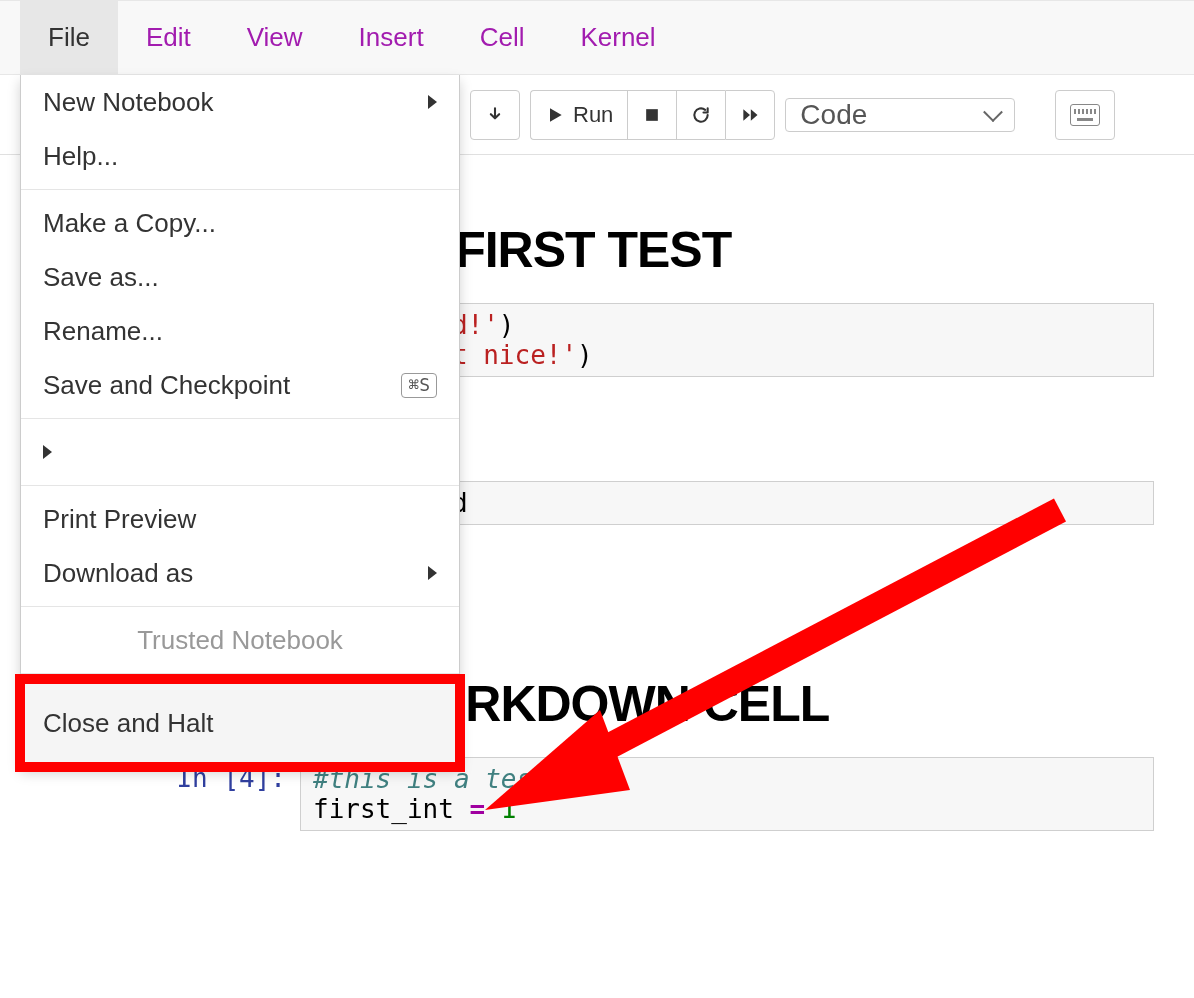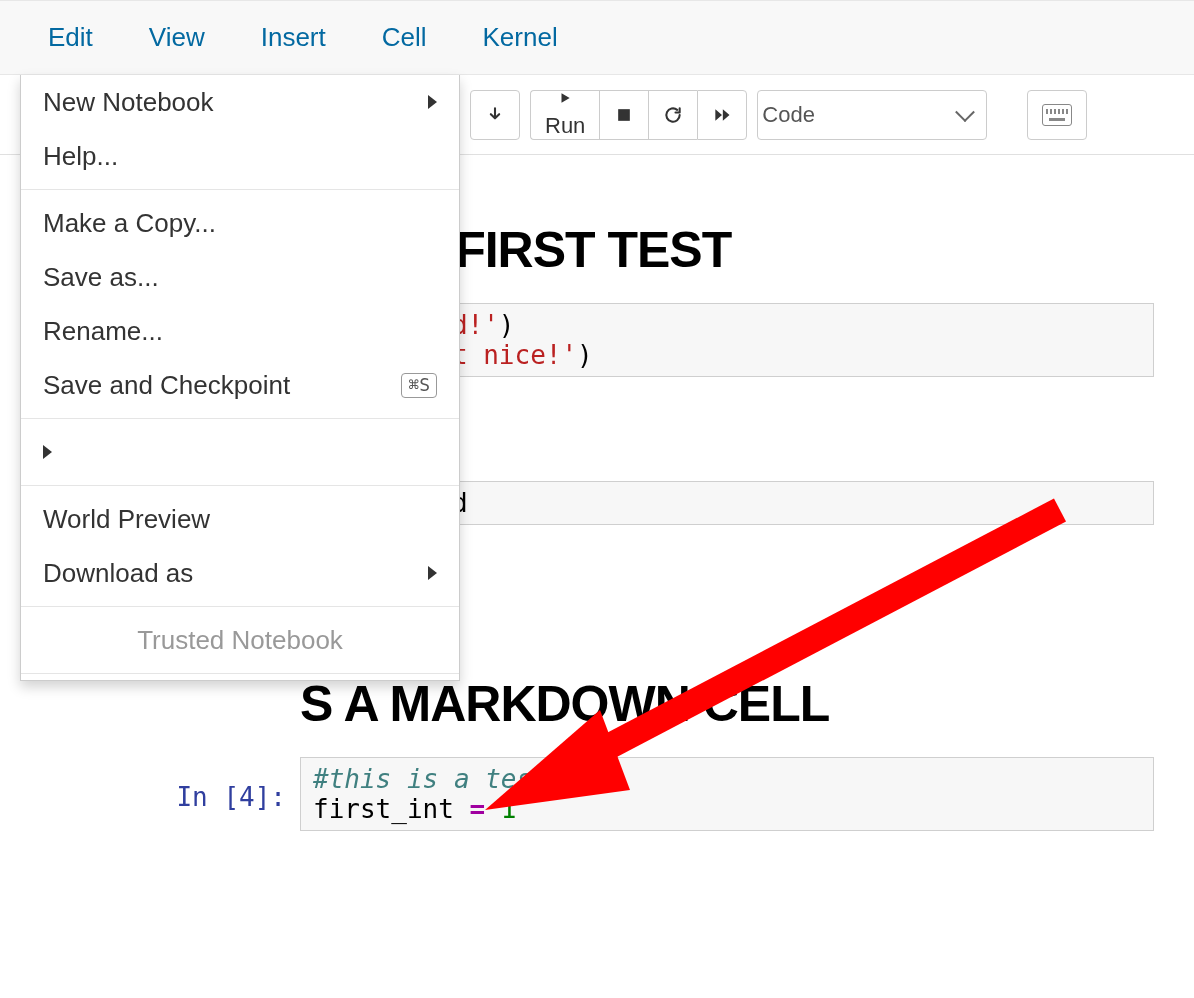--- a/index.html
+++ b/index.html
@@ -18,21 +18,21 @@
     background: #f8f8f8;
     display: flex;
     align-items: center;
     padding: 0 20px;
   }
   .menubar .menu-item {
     padding: 0 28px;
     height: 100%;
     display: flex;
     align-items: center;
-    color: #0369a1;
+    color: #a21caf;
     font-size: 26px;
     cursor: pointer;
   }
   .menubar .menu-item.active {
     background: #e7e7e7;
     color: #333;
   }
   
   .toolbar {
     height: 80px;
@@ -54,29 +54,29 @@
     justify-content: center;
     padding: 0 14px;
     font-size: 22px;
     color: #333;
     cursor: pointer;
   }
   .btn-group {
     display: inline-flex;
   }
   .btn-group .btn { border-radius: 0; border-right-width: 0; }
-  .btn-group .btn:first-child { border-top-left-radius: 4px; border-bottom-left-radius: 4px; flex-direction: column; }
+  .btn-group .btn:first-child { border-top-left-radius: 4px; border-bottom-left-radius: 4px; }
   .btn-group .btn:last-child { border-top-right-radius: 4px; border-bottom-right-radius: 4px; border-right-width: 1px; }
   .btn svg { width: 20px; height: 20px; }
   .select-cell {
-    height: 50px;
+    height: 34px;
     border: 1px solid #ccc;
     border-radius: 4px;
-    padding: 0 38px 0 4px;
-    font-size: 22px;
+    padding: 0 38px 0 14px;
+    font-size: 28px;
     color: #555;
     position: relative;
     display: flex;
     align-items: center;
     width: 230px;
   }
   .select-cell::after {
     content: "";
     position: absolute;
     right: 14px;
@@ -136,21 +136,21 @@
     font-size: 26px;
     white-space: pre;
     padding: 2px 10px;
     color: #000;
   }
   .gap { height: 40px; }
 
   
   .full-cell {
     display: flex;
-    align-items: center;
+    align-items: flex-start;
     padding-left: 110px;
   }
   .prompt {
     width: 170px;
     text-align: right;
     padding-right: 14px;
     font-family: "Menlo","Monaco","Consolas",monospace;
     font-size: 26px;
     color: #303F9F;
     padding-top: 6px;
@@ -230,20 +230,21 @@
     width: 660px;
     height: 400px;
     z-index: 90;
     pointer-events: none;
   }
 </style>
 </head>
 <body>
 
 <div class="menubar">
+  <div class="menu-item active">File</div>
   <div class="menu-item">Edit</div>
   <div class="menu-item">View</div>
   <div class="menu-item">Insert</div>
   <div class="menu-item">Cell</div>
   <div class="menu-item">Kernel</div>
 </div>
 
 <div class="toolbar">
   <div class="toolbar-spacer-left"></div>
   <div class="btn">
@@ -304,31 +305,34 @@
   <div class="dropdown-item">
     <span>Save and Checkpoint</span>
     <span class="kbd-badge">⌘S</span>
   </div>
   <div class="dropdown-divider"></div>
   <div class="dropdown-item">
     <span class="arrow-right"></span>
   </div>
   <div class="dropdown-divider"></div>
   <div class="dropdown-item">
-    <span>World Preview</span>
+    <span>Print Preview</span>
   </div>
   <div class="dropdown-item">
     <span>Download as</span>
     <span class="arrow-right"></span>
   </div>
   <div class="dropdown-divider"></div>
   <div class="dropdown-item disabled">
     <span>Trusted Notebook</span>
   </div>
   <div class="dropdown-divider"></div>
+  <div class="dropdown-item highlight-row red-outline">
+    <span>Close and Halt</span>
+  </div>
 </div>
 
 <div class="notebook">
   <div class="heading-cell">S THE FIRST TEST</div>
 
   <div class="code-block"><span class="string-red">llo, World!'</span><span>)</span>
 <span class="string-red">is is just nice!'</span><span>)</span></div>
 
   <div class="output-block"><span>rld!</span>
 <span>ust nice!</span></div>

